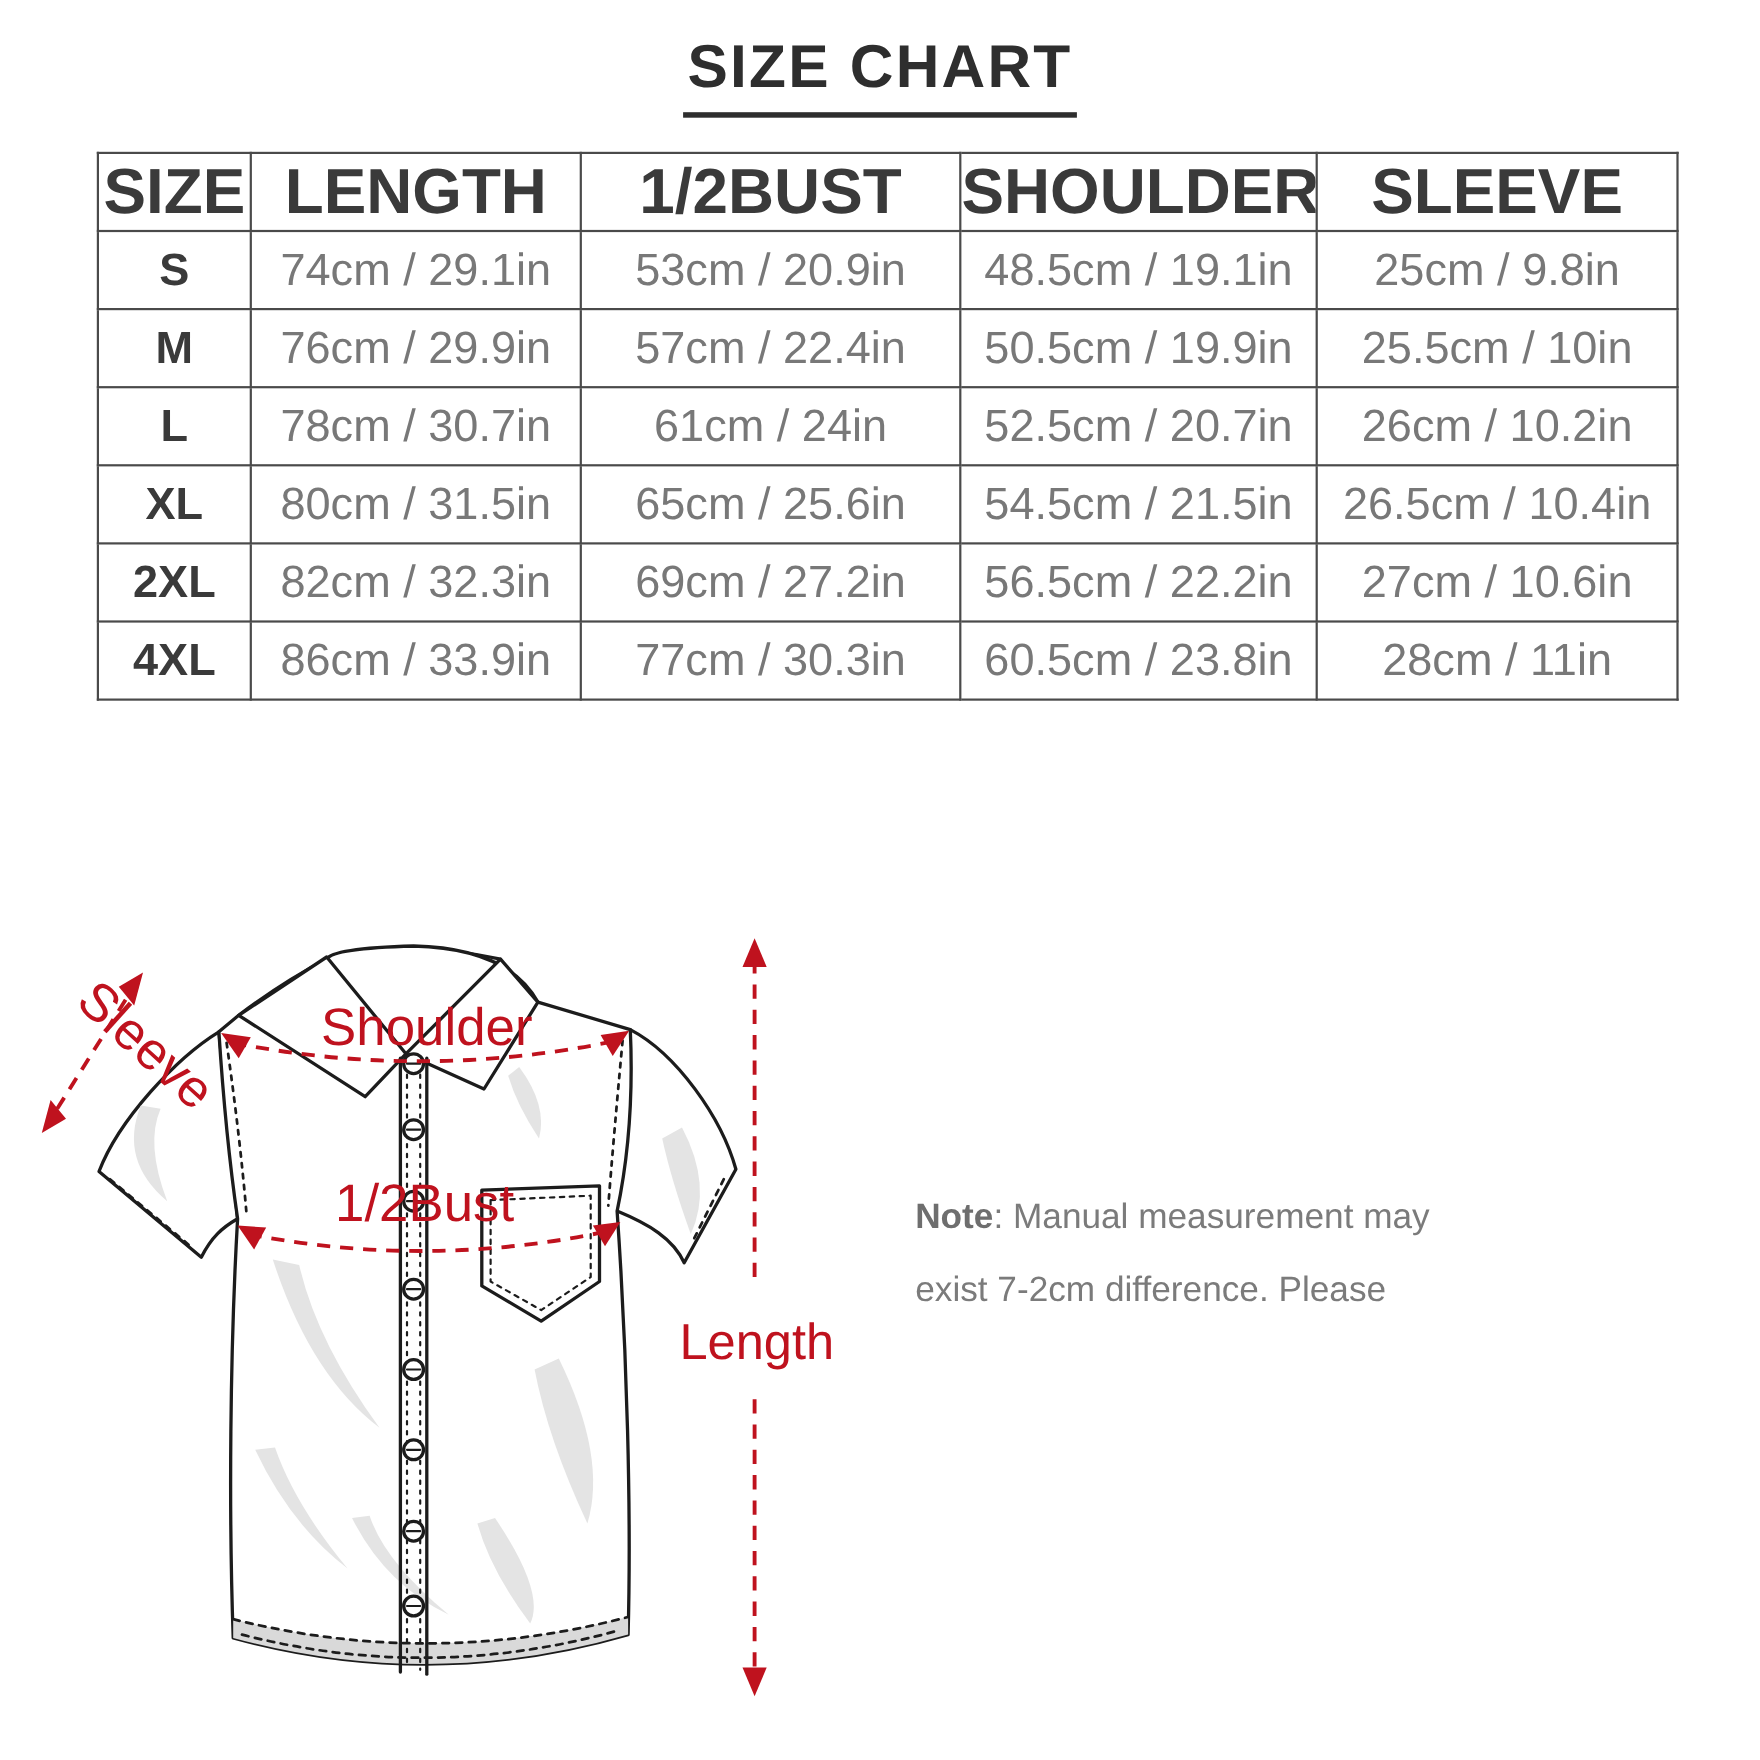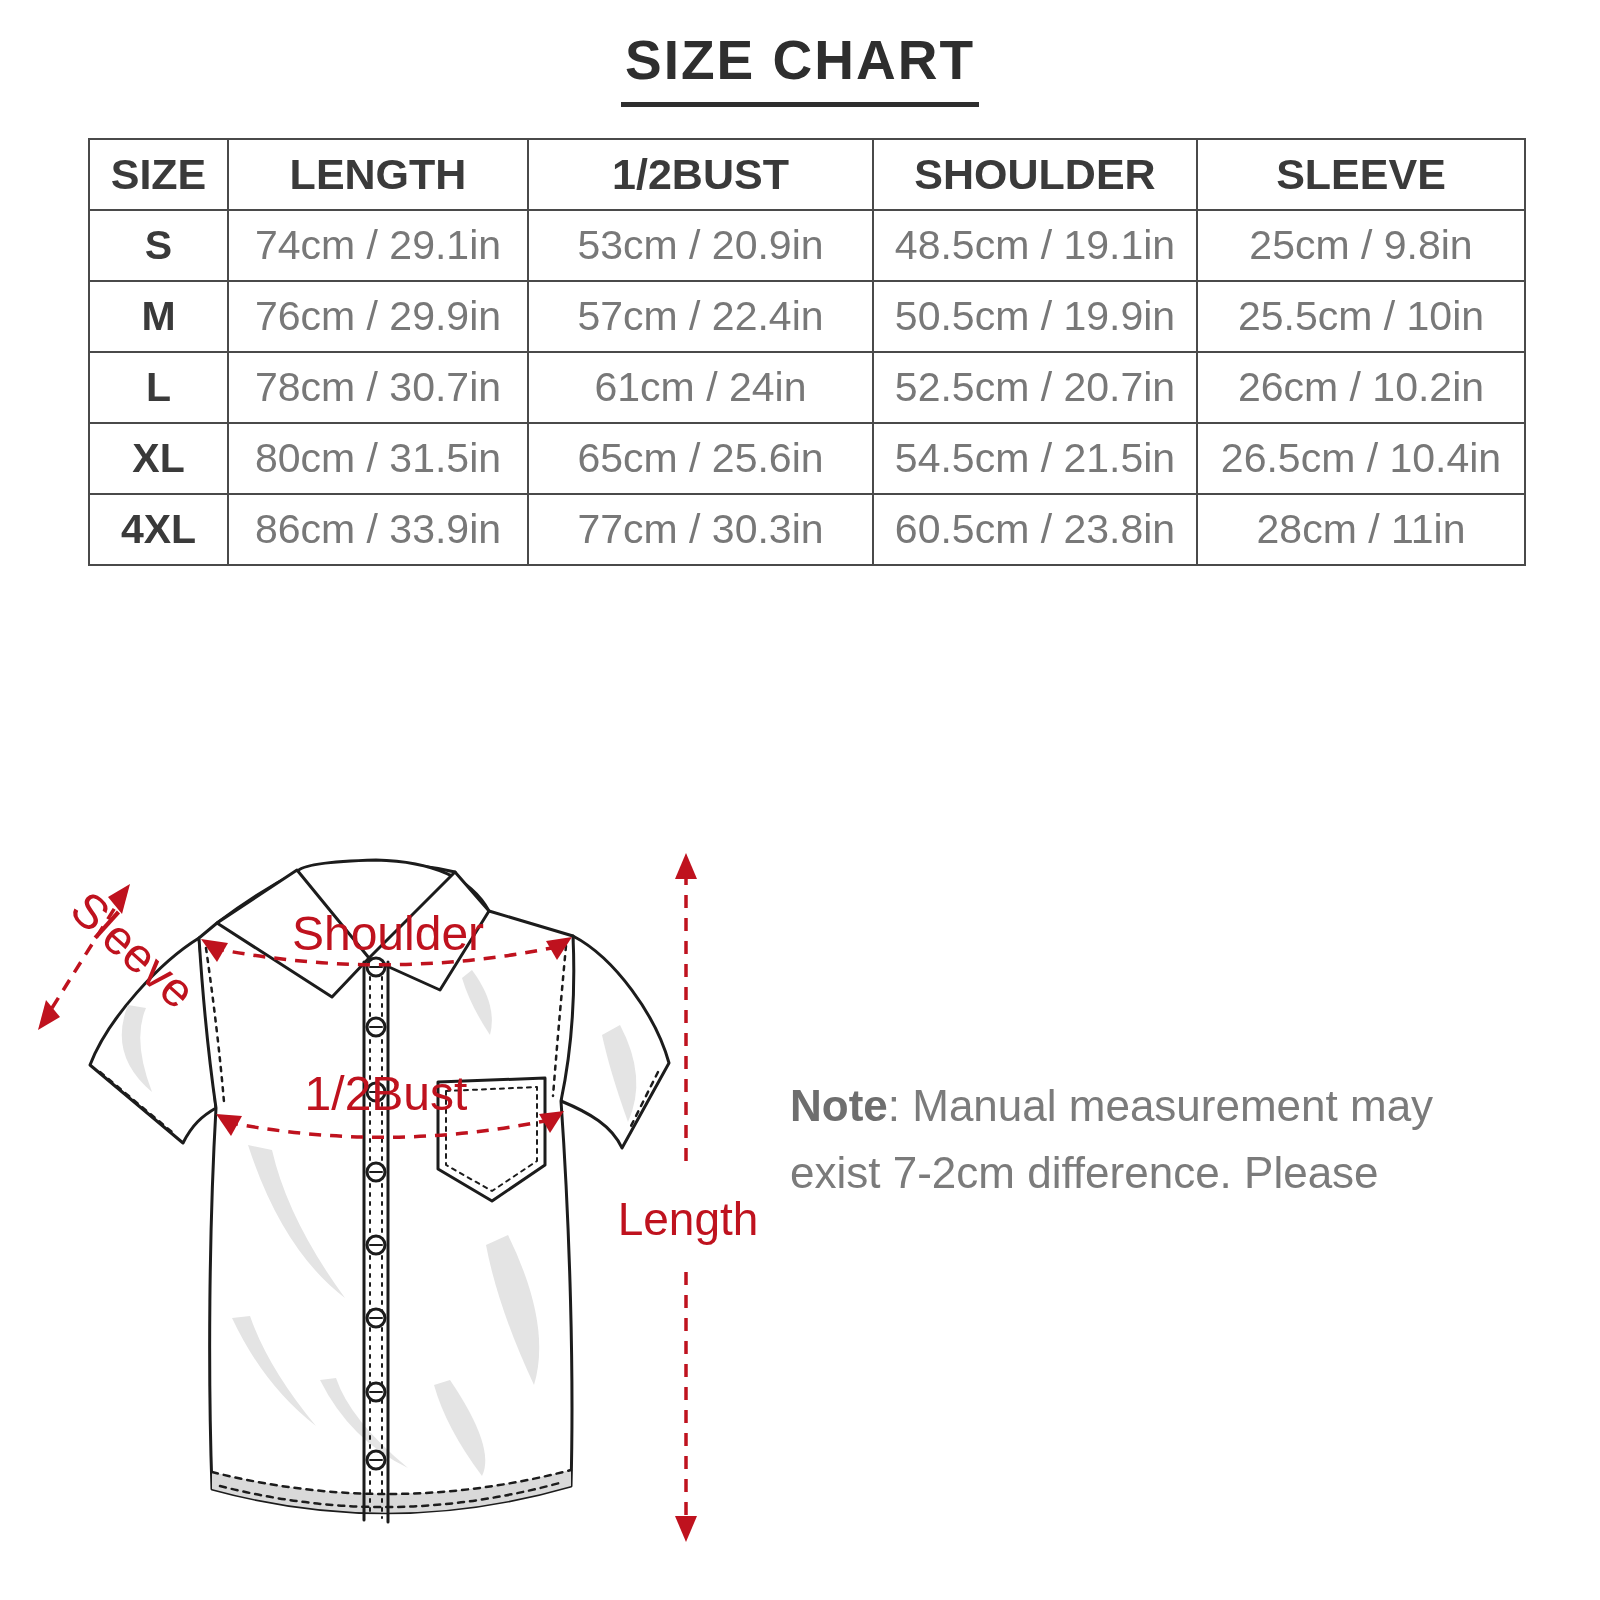--- a/index.html
+++ b/index.html
@@ -16,30 +16,30 @@
   }
   
   table.size-table{
     position:absolute;left:88px;top:138px;width:1436px;
     border-collapse:collapse;table-layout:fixed;background:#fff;
   }
   table.size-table td,table.size-table th{
     border:2px solid #4a4a4a;height:69px;text-align:center;vertical-align:middle;
     padding:0;overflow:hidden;white-space:nowrap;
   }
-  table.size-table th{font-size:43px;font-weight:bold;color:#3a3a3a;margin-top:20px;}
+  table.size-table th{font-size:58px;font-weight:bold;color:#3a3a3a;margin-top:20px;}
   td.size-cell{font-size:41px;font-weight:bold;color:#3a3a3a;}
   td.val-cell{font-size:41px;font-weight:normal;color:#787878;}
   
   .diagram{position:absolute;left:20px;top:820px;width:760px;height:760px;}
   svg text{font-family:"Liberation Sans","DejaVu Sans",sans-serif;}
   
   .note{
-    position:absolute;left:790px;top:1072px;width:690px;
-    font-size:44px;line-height:67px;color:#7b7b7b;
+    position:absolute;left:832px;top:1072px;width:690px;
+    font-size:32px;line-height:67px;color:#7b7b7b;
   }
   .note b{color:#6e6e6e;}
 </style>
 </head>
 <body>
 
 <div class="title-wrap">
   <span class="title">SIZE CHART</span>
 </div>
 
@@ -79,20 +79,27 @@
     <td class="val-cell">61cm / 24in</td>
     <td class="val-cell">52.5cm / 20.7in</td>
     <td class="val-cell">26cm / 10.2in</td>
   </tr>
   <tr>
     <td class="size-cell">XL</td>
     <td class="val-cell">80cm / 31.5in</td>
     <td class="val-cell">65cm / 25.6in</td>
     <td class="val-cell">54.5cm / 21.5in</td>
     <td class="val-cell">26.5cm / 10.4in</td>
+  </tr>
+  <tr>
+    <td class="size-cell">2XL</td>
+    <td class="val-cell">82cm / 32.3in</td>
+    <td class="val-cell">69cm / 27.2in</td>
+    <td class="val-cell">56.5cm / 22.2in</td>
+    <td class="val-cell">27cm / 10.6in</td>
   </tr>
   <tr>
     <td class="size-cell">4XL</td>
     <td class="val-cell">86cm / 33.9in</td>
     <td class="val-cell">77cm / 30.3in</td>
     <td class="val-cell">60.5cm / 23.8in</td>
     <td class="val-cell">28cm / 11in</td>
   </tr>
 </tbody>
   </table>

